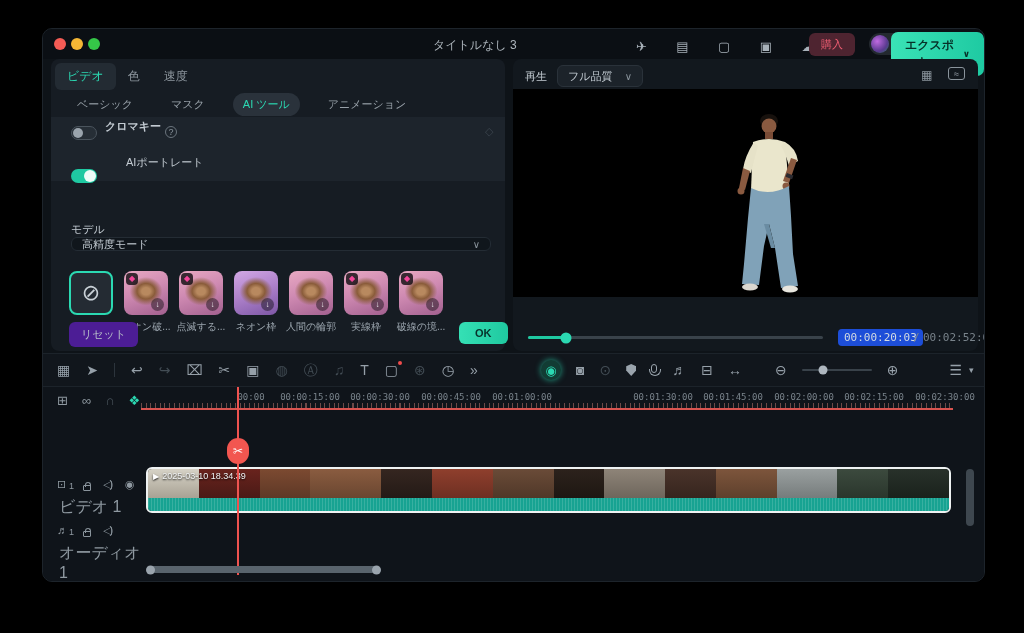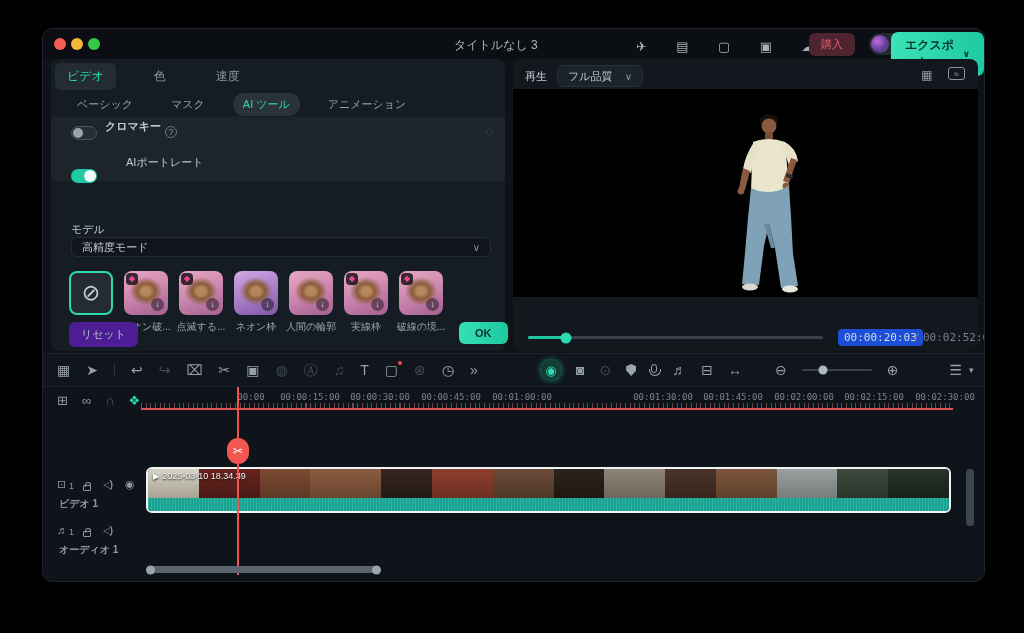--- a/index.html
+++ b/index.html
@@ -4,21 +4,21 @@
 <style>
   html,body{margin:0;padding:0;background:#000;}
   *{box-sizing:border-box;}
   body{font-family:"Liberation Sans","DejaVu Sans",sans-serif;color:#c7cfd6;-webkit-font-smoothing:antialiased;}
   .stage{position:relative;width:1024px;height:633px;background:#000;overflow:hidden;}
   .win{position:absolute;left:42px;top:28px;width:943px;height:554px;background:#0e1318;border-radius:10px;overflow:hidden;border:1px solid #1d242b;}
   .abs{position:absolute;}
 
   
   .tl{width:12px;height:12px;border-radius:50%;display:inline-block;}
-  .title{font-size:12px;color:#aeb6bd;margin-left:21px;}
+  .title{font-size:12px;color:#aeb6bd;}
   .tb-icon{color:#a8b1b9;font-size:13px;line-height:1;cursor:default;position:relative;}
   .tb-icon.dot::after{content:'';position:absolute;right:-3px;top:-3px;width:5px;height:5px;border-radius:50%;background:#f04c4c;}
   .btn-purchase{background:#4e2430;color:#ef5d72;font-size:11px;border-radius:6px;padding:4px 12px;}
   .acct{background:#23292f;border-radius:12px;height:22px;display:flex;align-items:center;padding:0 8px 0 2px;gap:4px;}
   .avatar{width:18px;height:18px;border-radius:50%;background:radial-gradient(circle at 35% 35%,#c06ae0,#5a3a90 60%,#2a7a60);}
   .coin{width:13px;height:13px;border-radius:50%;background:#9ed04a;color:#223005;font-size:10px;font-weight:bold;display:flex;align-items:center;justify-content:center;}
   .btn-export{background:linear-gradient(90deg,#3ae2b6,#1ecaa2);color:#063128;font-size:12px;font-weight:bold;border-radius:7px;padding:5px 14px;display:flex;gap:8px;align-items:center;}
 
   
   .panel{background:#161c23;border-radius:8px;}
@@ -82,21 +82,21 @@
   .zoomslider .zknob{position:absolute;top:50%;transform:translate(-50%,-50%);width:9px;height:9px;border-radius:50%;background:#aeb7bf;}
 
   
   .ruler-tick{position:absolute;transform:translateX(-50%);font-size:9px;color:#79838b;white-space:nowrap;font-family:"DejaVu Sans Mono","Liberation Mono",monospace;}
   .tickmarks{background:repeating-linear-gradient(90deg,#6e4a48 0 1px,transparent 1px 4.7px);}
   .redline{background:#d95450;height:2px;}
   .playhead-line{width:2px;background:#ef5350;}
   .ph-pill{width:22px;height:26px;border-radius:11px;background:#f25650;color:#fff;display:flex;align-items:center;justify-content:center;font-size:12px;}
   .trk-icon{color:#8f99a1;font-size:11px;line-height:1;}
   .trk-num{font-size:9px;color:#8f99a1;}
-  .trk-lab{font-size:10px;color:#8f99a1;font-weight:bold;}
+  .trk-lab{font-size:16px;color:#8f99a1;}
   .clip{border:2px solid #eef2f2;border-radius:6px;background:#10151a;overflow:hidden;display:flex;flex-direction:column;}
   .filmstrip{display:flex;height:29px;}
   .filmstrip .seg{height:100%;}
   .wave{height:13px;background:#17a392;background-image:repeating-linear-gradient(90deg,rgba(255,255,255,.14) 0 1px,transparent 1px 3px);}
   .clipname{position:absolute;display:flex;align-items:center;gap:3px;font-size:9px;color:#f2f4f5;text-shadow:0 1px 2px rgba(0,0,0,.9);white-space:nowrap;}
   .clipname .play{font-size:8px;color:#fff;}
   .sb-h{background:#59646d;border-radius:4px;position:relative;}
   .sb-h::before,.sb-h::after{content:'';position:absolute;top:50%;transform:translateY(-50%);width:9px;height:9px;border-radius:50%;background:#9aa4ad;}
   .sb-h::before{left:-2px;} .sb-h::after{right:-2px;}
   .sb-v{background:#3e474f;border-radius:4px;}
@@ -131,21 +131,21 @@
         <span style="font-size:11px;color:#d4dce2;">0</span>
       </div>
       <div class="btn-export abs" style="left:848px;top:3px;">
         <span>エクスポート</span>
         <span style="font-size:9px;">∨</span>
       </div>
     </div>
 
     <div class="panel abs" style="left:8px;top:30px;width:454px;height:292px;">
 
-      <div class="abs" style="left:4px;top:4px;display:flex;gap:26px;align-items:center;">
+      <div class="abs" style="left:4px;top:4px;display:flex;align-items:center;">
           <span class="tab active">ビデオ</span>
           <span class="tab">色</span>
           <span class="tab">速度</span>
         </div>
 
       <div class="abs" style="left:16px;top:34px;display:flex;gap:18px;align-items:center;">
           <span class="subtab">ベーシック</span>
           <span class="subtab">マスク</span>
           <span class="subtab active">AI ツール</span>
           <span class="subtab">アニメーション</span>
@@ -158,21 +158,21 @@
         <span class="lbl abs" style="left:54px;top:2px;font-weight:bold;">クロマキー</span>
         <span class="help abs" style="left:114px;top:9px;">?</span>
         <span class="abs" style="left:434px;top:8px;color:#3c454e;font-size:11px;">◇</span>
         <div class="toggle on abs" style="left:20px;top:38px;">
             <span class="knob"></span>
           </div>
         <span class="lbl abs" style="left:54px;top:38px;margin-left:21px;">AIポートレート</span>
       </div>
 
       <span class="lbl abs" style="left:20px;top:163px;">モデル</span>
-      <div class="select abs" style="left:20px;top:178px;width:420px;height:20px;">
+      <div class="select abs" style="left:20px;top:178px;width:420px;height:14px;">
         <span>高精度モード</span>
         <span class="chev">∨</span>
       </div>
 
       <div class="abs" style="left:18px;top:212px;display:flex;gap:11px;">
           <div class="fx-item selected">
           <div class="fx none">
 
             <span class="none-g" style="font-size:22px;color:#c8d0d6;">⊘</span>
 

